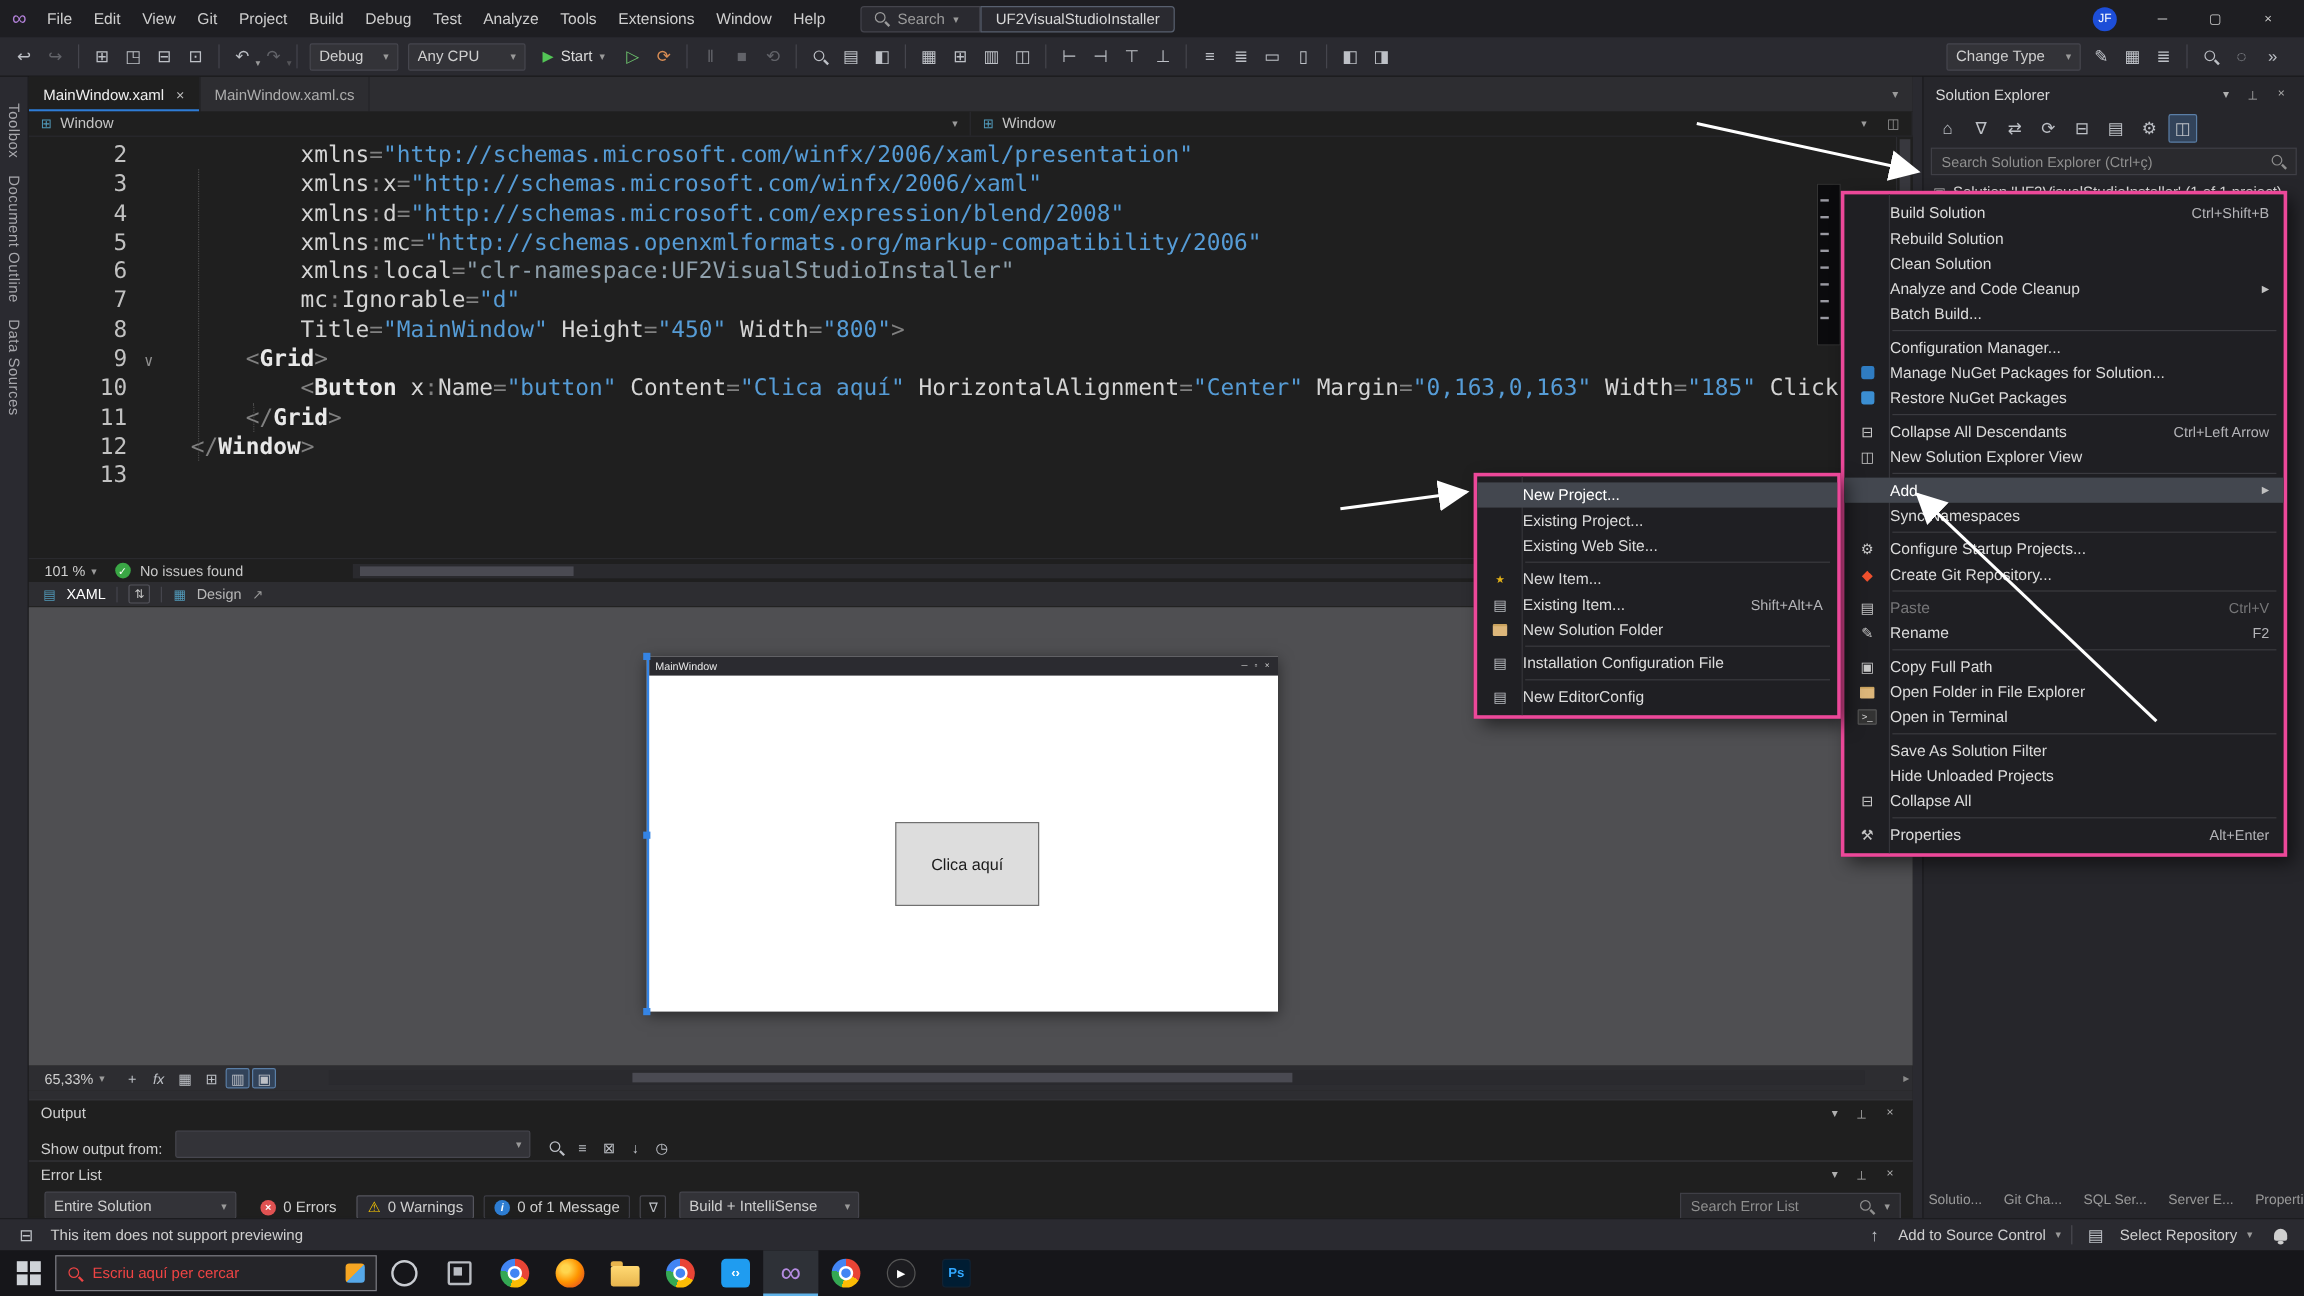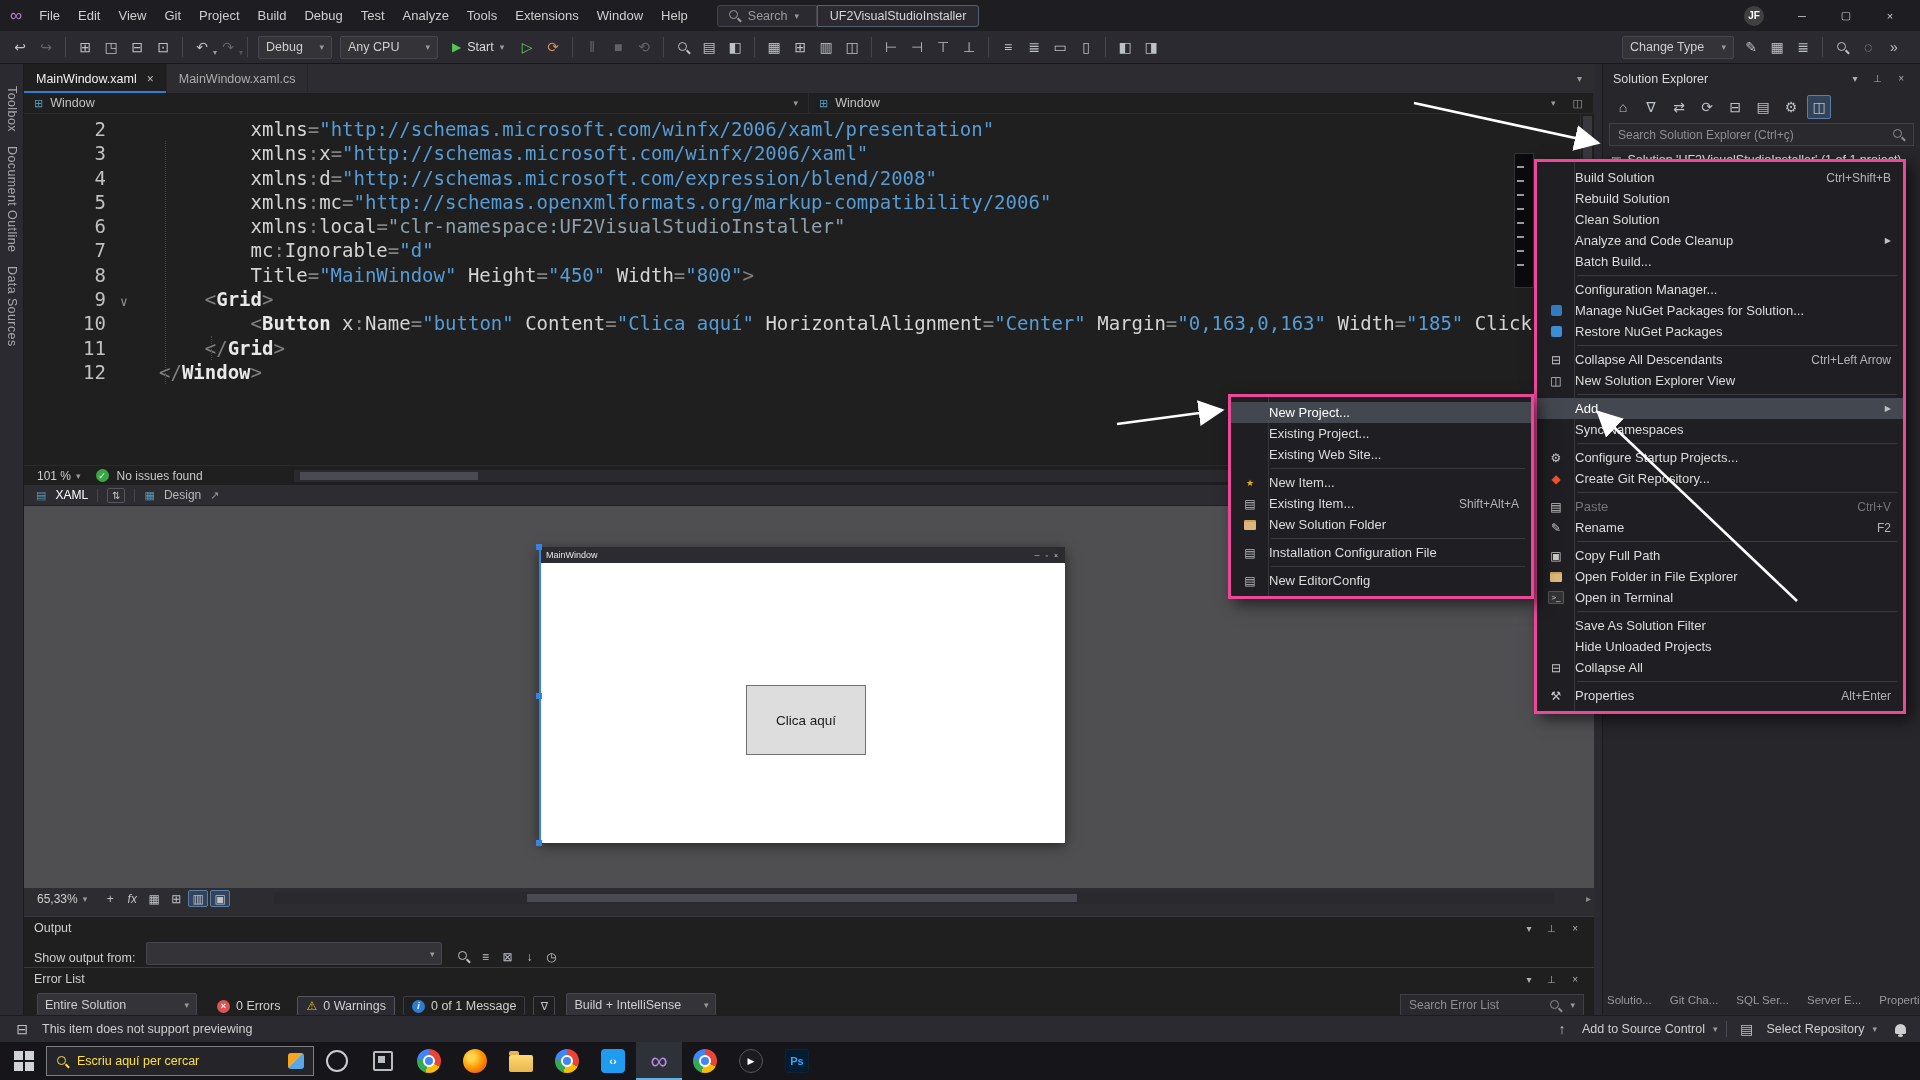--- a/index.html
+++ b/index.html
@@ -5,21 +5,21 @@
 *{box-sizing:border-box;margin:0;padding:0;user-select:none}
 html,body{width:1920px;height:1080px;overflow:hidden;background:#000;font-family:"Liberation Sans",sans-serif}
 #root{position:relative;width:1920px;height:1080px;background:#1f1f23;overflow:hidden}
 
 #titlebar{position:absolute;top:0;left:0;right:0;height:31px;background:#1e1e22;display:flex;align-items:center;padding:0 8px;color:#cfcfcf;font-size:13px}
 .vslogo{color:#b180d7;font-size:17px;margin:0 8px 0 2px}
 .mitem{padding:0 9px;height:31px;line-height:31px;white-space:nowrap}
 .tb-search{margin-left:20px;display:flex;align-items:center;gap:7px;background:#2a2a30;border:1px solid #44444c;border-radius:3px 0 0 3px;height:22px;padding:0 10px;color:#9c9c9c;font-size:12.5px;width:100px}
 .tb-title{display:flex;align-items:center;height:22px;background:#2a2a30;border:1px solid #58606f;padding:0 12px;font-size:12.5px;color:#d8d8d8;border-radius:0 3px 3px 0;white-space:nowrap}
 .tb-right{margin-left:auto;display:flex;align-items:center}
-.avatar{width:20px;height:20px;border-radius:50%;background:#404040;color:#fff;font-size:10px;display:flex;align-items:center;justify-content:center;margin-right:16px;font-weight:700}
+.avatar{width:20px;height:20px;border-radius:50%;background:#1d4ed8;color:#fff;font-size:10px;display:flex;align-items:center;justify-content:center;margin-right:16px;font-weight:400}
 .wbtn{width:44px;height:31px;display:flex;align-items:center;justify-content:center;font-size:11px;color:#cfcfcf}
 
 #toolbar{position:absolute;top:31px;left:0;right:0;height:33px;background:#2a2a30;display:flex;align-items:center;padding:0 8px;border-bottom:1px solid #17171a}
 #tb-left{display:flex;align-items:center;gap:2px}
 #tb-right{margin-left:auto;display:flex;align-items:center;gap:2px;padding-right:6px}
 .tbi{min-width:24px;height:24px;display:inline-flex;align-items:center;justify-content:center;color:#bdc0c6;font-size:14px;position:relative}
 .tbi.dim{opacity:.38}
 .tbi.act{background:#32435a;border:1px solid #5a7ea6;border-radius:2px}
 .tbi.brd{border:1px solid #46464e;border-radius:2px;min-width:22px;height:20px;font-size:11px}
 .tbsep{width:1px;height:20px;background:#45454d;margin:0 5px}
@@ -139,21 +139,21 @@
 .mi-existitem::before,.mi-doc::before,.mi-doc2::before{content:"▤";color:#b9bcc2}
 
 #statusbar{position:absolute;left:0;right:0;bottom:38px;height:27px;background:#2a2a30;display:flex;align-items:center;gap:8px;padding:0 10px;font-size:12.5px;color:#cfcfcf;border-top:1px solid #1c1c1f}
 .sb-right{margin-left:auto;display:flex;align-items:center;gap:8px;padding-right:4px}
 .sb-sep{width:1px;height:16px;background:#4a4a52}
 .bell{width:11px;height:10px;background:#cfcfcf;border-radius:6px 6px 2px 2px;position:relative;margin-left:10px}
 .bell::after{content:"";position:absolute;left:3px;bottom:-3px;width:5px;height:3px;background:#cfcfcf;border-radius:50%}
 #taskbar{position:absolute;left:0;right:0;bottom:0;height:38px;background:#16161a;display:flex;align-items:center;padding-left:4px}
 .tstart{width:40px;height:38px;display:grid;grid-template-columns:9px 9px;grid-template-rows:9px 9px;gap:2px;place-content:center}
 .tstart span{background:#cfd3d8}
-.tsearch{width:268px;height:30px;background:#252529;border:1px solid #7d7d84;display:flex;align-items:center;gap:8px;padding:0 9px;color:#fde047;font-size:12.5px;margin-left:2px}
+.tsearch{width:268px;height:30px;background:#252529;border:1px solid #7d7d84;display:flex;align-items:center;gap:8px;padding:0 9px;color:#ef4444;font-size:12.5px;margin-left:2px}
 .tsearch .ph{flex:1;white-space:nowrap;overflow:hidden}
 .sbicon{width:16px;height:16px;border-radius:3px;background:linear-gradient(135deg,#f6a623 50%,#56a8e8 50%)}
 #tapps{display:flex;height:38px;align-items:center}
 .tapp{width:46px;height:38px;display:flex;align-items:center;justify-content:center}
 .tapp.on{background:#2e3137;box-shadow:inset 0 -2px 0 #5fb2e8}
 .ti-ring{width:22px;height:22px;border:2.5px solid #c9ccd2;border-radius:50%}
 .ti-tv{width:20px;height:20px;border:2px solid #b9bcc2;border-radius:2px;position:relative}
 .ti-tv::after{content:"";position:absolute;left:3px;top:3px;width:7px;height:7px;background:#b9bcc2}
 .ti-chrome{width:24px;height:24px;border-radius:50%;background:conic-gradient(#e94435 0 33%,#fbbc05 33% 55%,#34a853 55% 78%,#4285f4 78% 100%);position:relative}
 .ti-chrome::after{content:"";position:absolute;left:6px;top:6px;right:6px;bottom:6px;border-radius:50%;background:#4285f4;border:2px solid #fff}
@@ -311,20 +311,21 @@
           <div class="cl"><span class="ln">3</span><span class="fold"></span><span class="ct" style="padding-left: 108.52px;"><span class="tk-a">xmlns</span><span class="tk-p">:</span><span class="tk-a">x</span><span class="tk-p">=</span><span class="tk-s">"</span><span class="tk-u">http://schemas.microsoft.com/winfx/2006/xaml</span><span class="tk-s">"</span></span></div>
           <div class="cl"><span class="ln">4</span><span class="fold"></span><span class="ct" style="padding-left: 108.52px;"><span class="tk-a">xmlns</span><span class="tk-p">:</span><span class="tk-a">d</span><span class="tk-p">=</span><span class="tk-s">"</span><span class="tk-u">http://schemas.microsoft.com/expression/blend/2008</span><span class="tk-s">"</span></span></div>
           <div class="cl"><span class="ln">5</span><span class="fold"></span><span class="ct" style="padding-left: 108.52px;"><span class="tk-a">xmlns</span><span class="tk-p">:</span><span class="tk-a">mc</span><span class="tk-p">=</span><span class="tk-s">"</span><span class="tk-u">http://schemas.openxmlformats.org/markup-compatibility/2006</span><span class="tk-s">"</span></span></div>
           <div class="cl"><span class="ln">6</span><span class="fold"></span><span class="ct" style="padding-left: 108.52px;"><span class="tk-a">xmlns</span><span class="tk-p">:</span><span class="tk-a">local</span><span class="tk-p">=</span><span class="tk-g">"clr-namespace:UF2VisualStudioInstaller"</span></span></div>
           <div class="cl"><span class="ln">7</span><span class="fold"></span><span class="ct" style="padding-left: 108.52px;"><span class="tk-a">mc</span><span class="tk-p">:</span><span class="tk-a">Ignorable</span><span class="tk-p">=</span><span class="tk-s">"d"</span></span></div>
           <div class="cl"><span class="ln">8</span><span class="fold"></span><span class="ct" style="padding-left: 108.52px;"><span class="tk-a">Title</span><span class="tk-p">=</span><span class="tk-s">"MainWindow"</span><span class="tk-t"> </span><span class="tk-a">Height</span><span class="tk-p">=</span><span class="tk-s">"450"</span><span class="tk-t"> </span><span class="tk-a">Width</span><span class="tk-p">=</span><span class="tk-s">"800"</span><span class="tk-p">&gt;</span></span></div>
           <div class="cl"><span class="ln">9</span><span class="fold">∨</span><span class="ct" style="padding-left: 62.76px;"><span class="tk-p">&lt;</span><span class="tk-e">Grid</span><span class="tk-p">&gt;</span></span></div>
           <div class="cl"><span class="ln">10</span><span class="fold"></span><span class="ct" style="padding-left: 108.52px;"><span class="tk-p">&lt;</span><span class="tk-e">Button</span><span class="tk-t"> </span><span class="tk-a">x</span><span class="tk-p">:</span><span class="tk-a">Name</span><span class="tk-p">=</span><span class="tk-s">"button"</span><span class="tk-t"> </span><span class="tk-a">Content</span><span class="tk-p">=</span><span class="tk-s">"Clica aquí"</span><span class="tk-t"> </span><span class="tk-a">HorizontalAlignment</span><span class="tk-p">=</span><span class="tk-s">"Center"</span><span class="tk-t"> </span><span class="tk-a">Margin</span><span class="tk-p">=</span><span class="tk-s">"0,163,0,163"</span><span class="tk-t"> </span><span class="tk-a">Width</span><span class="tk-p">=</span><span class="tk-s">"185"</span><span class="tk-t"> </span><span class="tk-a">Click</span></span></div>
           <div class="cl"><span class="ln">11</span><span class="fold"></span><span class="ct" style="padding-left: 62.76px;"><span class="tk-p">&lt;/</span><span class="tk-e">Grid</span><span class="tk-p">&gt;</span></span></div>
           <div class="cl"><span class="ln">12</span><span class="fold"></span><span class="ct" style="padding-left: 17px;"><span class="tk-p">&lt;/</span><span class="tk-e">Window</span><span class="tk-p">&gt;</span></span></div>
+          <div class="cl"><span class="ln">13</span><span class="fold"></span><span class="ct" style="padding-left: 17px;"></span></div>
         </div>
       <span class="guide" style="left:141px;top:27px;height:243px"></span>
       <span class="guide" style="left:187px;top:222px;height:24px"></span>
     </div>
     <div id="vscroll">
         <div class="vthumb"></div>
       </div>
 
     <div id="ezoom">
       <div class="tbcombo small">

